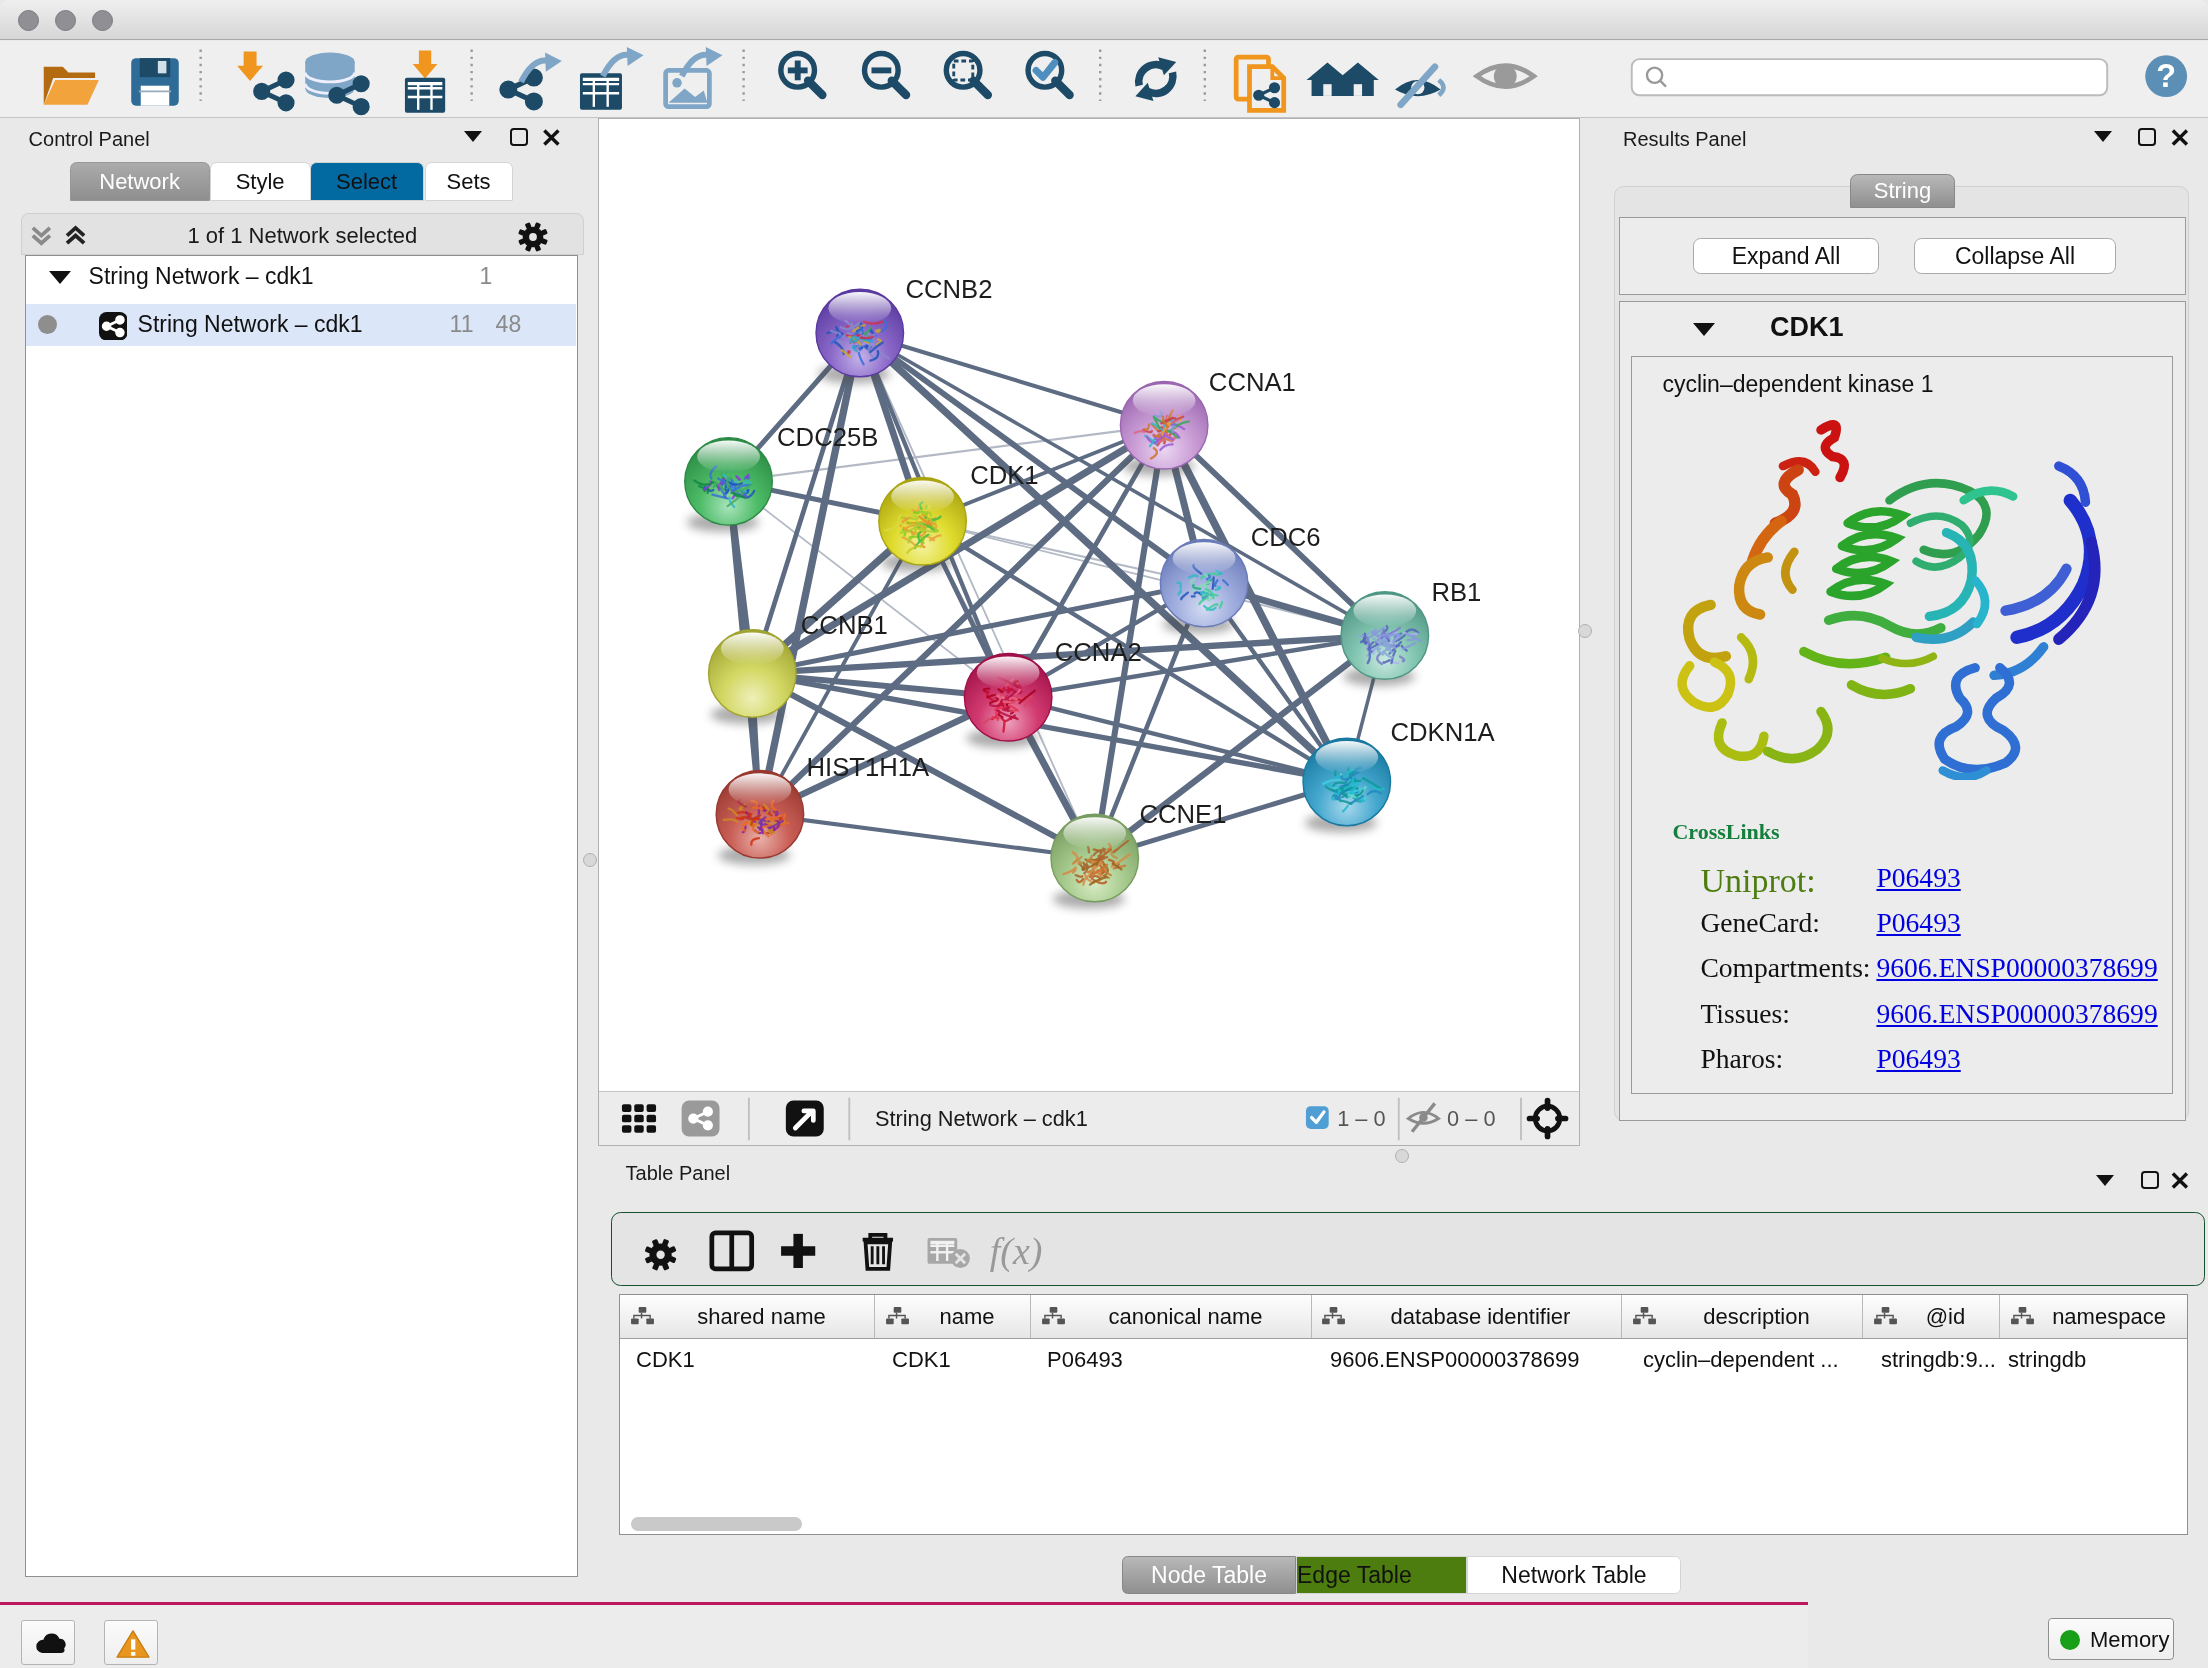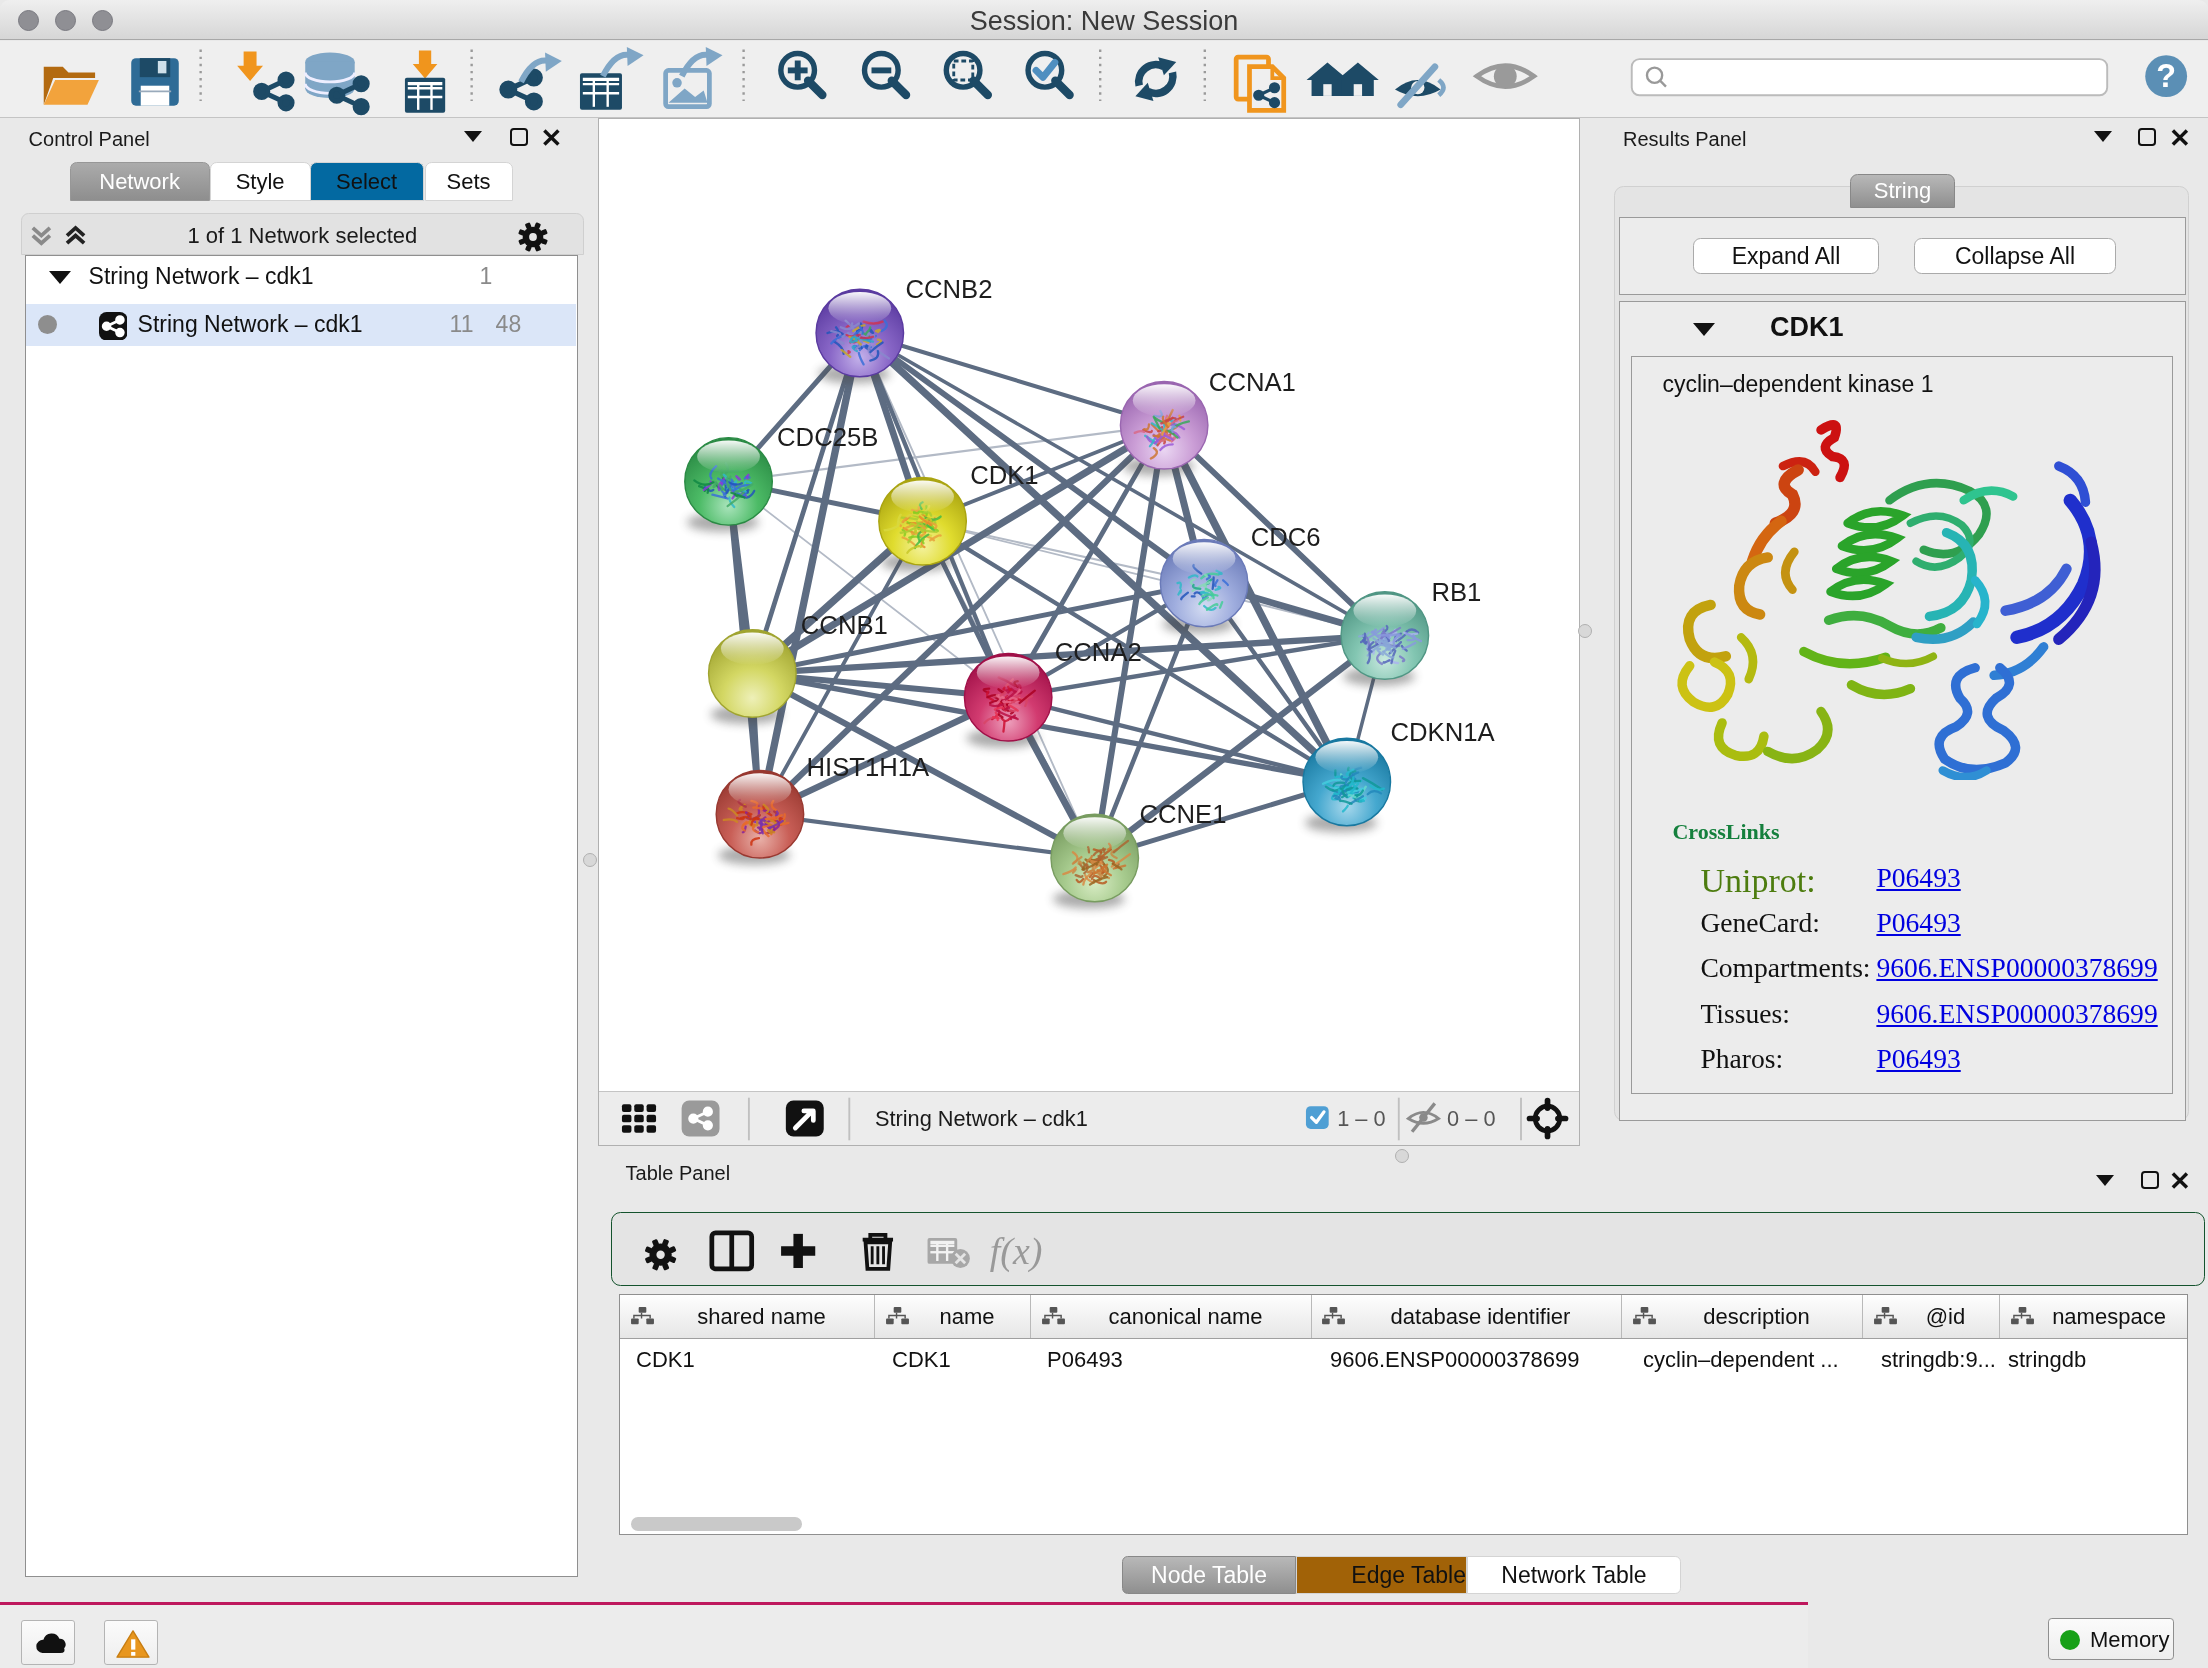--- a/index.html
+++ b/index.html
@@ -6,21 +6,20 @@
 .abs{position:absolute}
 .hdrbtn-sq{width:18px;height:18px;border:2.4px solid #111;border-radius:3.8px}
 .tri{width:0;height:0;border-left:9.5px solid transparent;border-right:9.5px solid transparent;border-top:11.4px solid #111}
 </style></head>
 <body>
 
 <div class="abs" style="left:0;top:0;width:2208px;height:40px;background:linear-gradient(#efefef,#d6d6d6);border-bottom:1px solid #a8a8a8;border-radius:9.5px 9.5px 0 0">
  <div class="abs" style="left:18px;top:9.5px;width:21px;height:21px;border-radius:50%;background:#8f8f94;border:1px solid #797980"></div>
  <div class="abs" style="left:55px;top:9.5px;width:21px;height:21px;border-radius:50%;background:#8f8f94;border:1px solid #797980"></div>
  <div class="abs" style="left:92px;top:9.5px;width:21px;height:21px;border-radius:50%;background:#8f8f94;border:1px solid #797980"></div>
- <div class="abs" style="left:0;top:5.7px;width:2208px;text-align:center;font-size:27px;color:#3a3a3a">Session: New Session</div>
 </div>
 
 <div class="abs" style="left:0;top:41px;width:2208px;height:77px;background:#efefef;border-bottom:1px solid #c4c4c4">
 <svg class="abs" style="left:0;top:0" width="2208" height="78" xmlns="http://www.w3.org/2000/svg" viewBox="0 0 2322 82">
       <g transform="translate(0,-5)">
         <path d="M46 32 L46 72 L56 44 L100 44 L100 38 L72 38 L66 32 Z" fill="#b36a10"></path>
         <path d="M46 72 L58 46 L104 46 L92 72 Z" fill="#f2a33c"></path>
         <rect x="138" y="23" width="50" height="50" rx="5" fill="#2e6b96"></rect>
         <rect x="147" y="23" width="32" height="20" fill="#1d4a66"></rect>
         <rect x="166" y="26" width="9" height="13" fill="#cfe0ea"></rect>
@@ -1166,21 +1165,21 @@
         <div class="abs" style="left:272px;top:7.6px;font-size:22px;color:#111;white-space:nowrap">CDK1</div>
         <div class="abs" style="left:427px;top:7.6px;font-size:22px;color:#111;white-space:nowrap">P06493</div>
         <div class="abs" style="left:710px;top:7.6px;font-size:22px;color:#111;white-space:nowrap">9606.ENSP00000378699</div>
         <div class="abs" style="left:1023px;top:7.6px;font-size:22px;color:#111;white-space:nowrap">cyclin–dependent ...</div>
         <div class="abs" style="left:1261px;top:7.6px;font-size:22px;color:#111;white-space:nowrap">stringdb:9...</div>
         <div class="abs" style="left:1388px;top:7.6px;font-size:22px;color:#111;white-space:nowrap">stringdb</div>
       </div>
     <div class="abs" style="left:10.5px;top:222px;width:171px;height:14.3px;background:#c9c9c9;border-radius:7.6px"></div>
   </div>
   <div class="abs" style="left:524px;top:402px;width:174px;height:38px;background:linear-gradient(#b8b8b8,#8f8f8f);border:1px solid #888;border-radius:5.7px 0 0 5.7px;color:#fff;font-size:23px;text-align:center;line-height:36px">Node Table</div>
-  <div class="abs" style="left:698px;top:402px;width:171px;height:38px;background:#a16207;border:1px solid #d4d4d4;color:#111;font-size:23px;text-align:right;line-height:36px">Edge Table</div>
+  <div class="abs" style="left:698px;top:402px;width:171px;height:38px;background:#4d7c0f;border:1px solid #d4d4d4;color:#111;font-size:23px;text-align:left;line-height:36px">Edge Table</div>
   <div class="abs" style="left:869px;top:402px;width:214px;height:38px;background:#fff;border:1px solid #d4d4d4;border-radius:0 5.7px 5.7px 0;color:#111;font-size:23px;text-align:center;line-height:36px">Network Table</div>
 </div>
 
 <div class="abs" style="left:583px;top:853px;width:14.3px;height:14.3px;border-radius:50%;background:#d8d8d8;border:1px solid #b0b0b0"></div>
 <div class="abs" style="left:1578px;top:624px;width:14.3px;height:14.3px;border-radius:50%;background:#d8d8d8;border:1px solid #b0b0b0"></div>
 <div class="abs" style="left:1395px;top:1149px;width:14.3px;height:14.3px;border-radius:50%;background:#d8d8d8;border:1px solid #b0b0b0"></div>
 
 <div class="abs" style="left:0;top:1602px;width:1808px;height:67px;background:#ececec;border-top:3px solid #be185d">
   <div class="abs" style="left:21px;top:15px;width:54px;height:45px;background:linear-gradient(#fbfbfb,#eee);border:1px solid #b4b4b4;border-radius:2.9px">
       <svg class="abs" style="left:10.5px;top:10.5px" width="34" height="25" xmlns="http://www.w3.org/2000/svg" viewBox="0 0 36 26">

